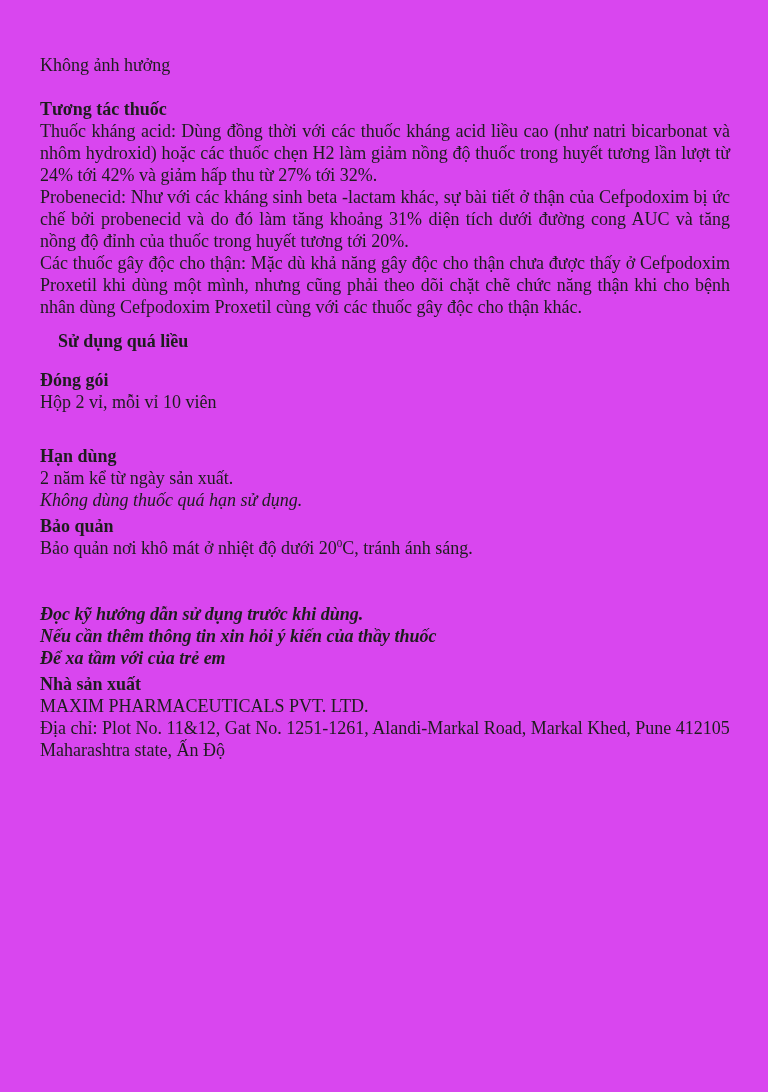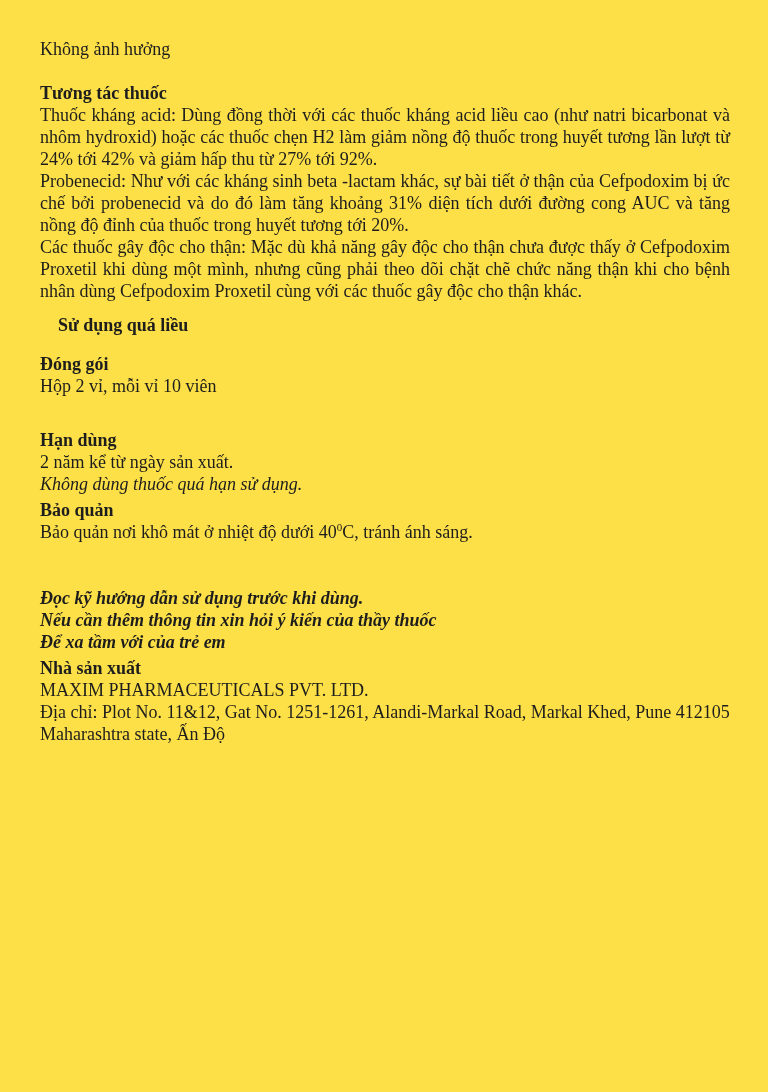--- a/index.html
+++ b/index.html
@@ -10,26 +10,26 @@
   }
   body {
     width: 768px;
     height: 1092px;
     overflow: hidden;
   }
   .page {
     box-sizing: border-box;
     width: 768px;
     height: 1092px;
-    padding: 38px 38px 0 40px;
+    padding: 54px 38px 0 40px;
     font-family: "Liberation Serif", "DejaVu Serif", serif;
     font-size: 18px;
     line-height: 22px;
     color: #1d1d1d;
-    background: #fde047;
+    background: #d946ef;
   }
   p, h2 {
     margin: 0;
     padding: 0;
   }
   h2.heading {
     font-size: 18px;
     font-weight: bold;
     line-height: 22px;
   }
@@ -62,21 +62,21 @@
 </style>
 </head>
 <body>
 
 <div class="page">
 
   <p>Không ảnh hưởng</p>
 
   <section class="sec-interactions">
     <h2 class="heading">Tương tác thuốc</h2>
-    <p class="just">Thuốc kháng acid: Dùng đồng thời với các thuốc kháng acid liều cao (như natri bicarbonat và nhôm hydroxid) hoặc các thuốc chẹn H2 làm giảm nồng độ thuốc trong huyết tương lần lượt từ 24% tới 42% và giảm hấp thu từ 27% tới 92%.</p>
+    <p class="just">Thuốc kháng acid: Dùng đồng thời với các thuốc kháng acid liều cao (như natri bicarbonat và nhôm hydroxid) hoặc các thuốc chẹn H2 làm giảm nồng độ thuốc trong huyết tương lần lượt từ 24% tới 42% và giảm hấp thu từ 27% tới 32%.</p>
     <p class="just">Probenecid: Như với các kháng sinh beta -lactam khác, sự bài tiết ở thận của Cefpodoxim bị ức chế bởi probenecid và do đó làm tăng khoảng 31% diện tích dưới đường cong AUC và tăng nồng độ đỉnh của thuốc trong huyết tương tới 20%.</p>
     <p class="just">Các thuốc gây độc cho thận: Mặc dù khả năng gây độc cho thận chưa được thấy ở Cefpodoxim Proxetil khi dùng một mình, nhưng cũng phải theo dõi chặt chẽ chức năng thận khi cho bệnh nhân dùng Cefpodoxim Proxetil cùng với các thuốc gây độc cho thận khác.</p>
   </section>
 
   <section class="sec-overdose">
     <h2 class="heading">Sử dụng quá liều</h2>
   </section>
 
   <section class="sec-packaging">
     <h2 class="heading">Đóng gói</h2>
@@ -84,21 +84,21 @@
   </section>
 
   <section class="sec-shelf-life">
     <h2 class="heading">Hạn dùng</h2>
     <p>2 năm kể từ ngày sản xuất.</p>
     <p class="bold-italic">Không dùng thuốc quá hạn sử dụng.</p>
   </section>
 
   <section class="sec-storage">
     <h2 class="heading">Bảo quản</h2>
-    <p><span>Bảo quản nơi khô mát ở nhiệt độ dưới 40</span><sup class="deg">0</sup><span>C, tránh ánh sáng.</span></p>
+    <p><span>Bảo quản nơi khô mát ở nhiệt độ dưới 20</span><sup class="deg">0</sup><span>C, tránh ánh sáng.</span></p>
   </section>
 
   <section class="sec-notice notice">
     <p>Đọc kỹ hướng dẫn sử dụng trước khi dùng.</p>
     <p>Nếu cần thêm thông tin xin hỏi ý kiến của thầy thuốc</p>
     <p>Để xa tầm với của trẻ em</p>
   </section>
 
   <section class="sec-manufacturer">
     <h2 class="heading">Nhà sản xuất</h2>

